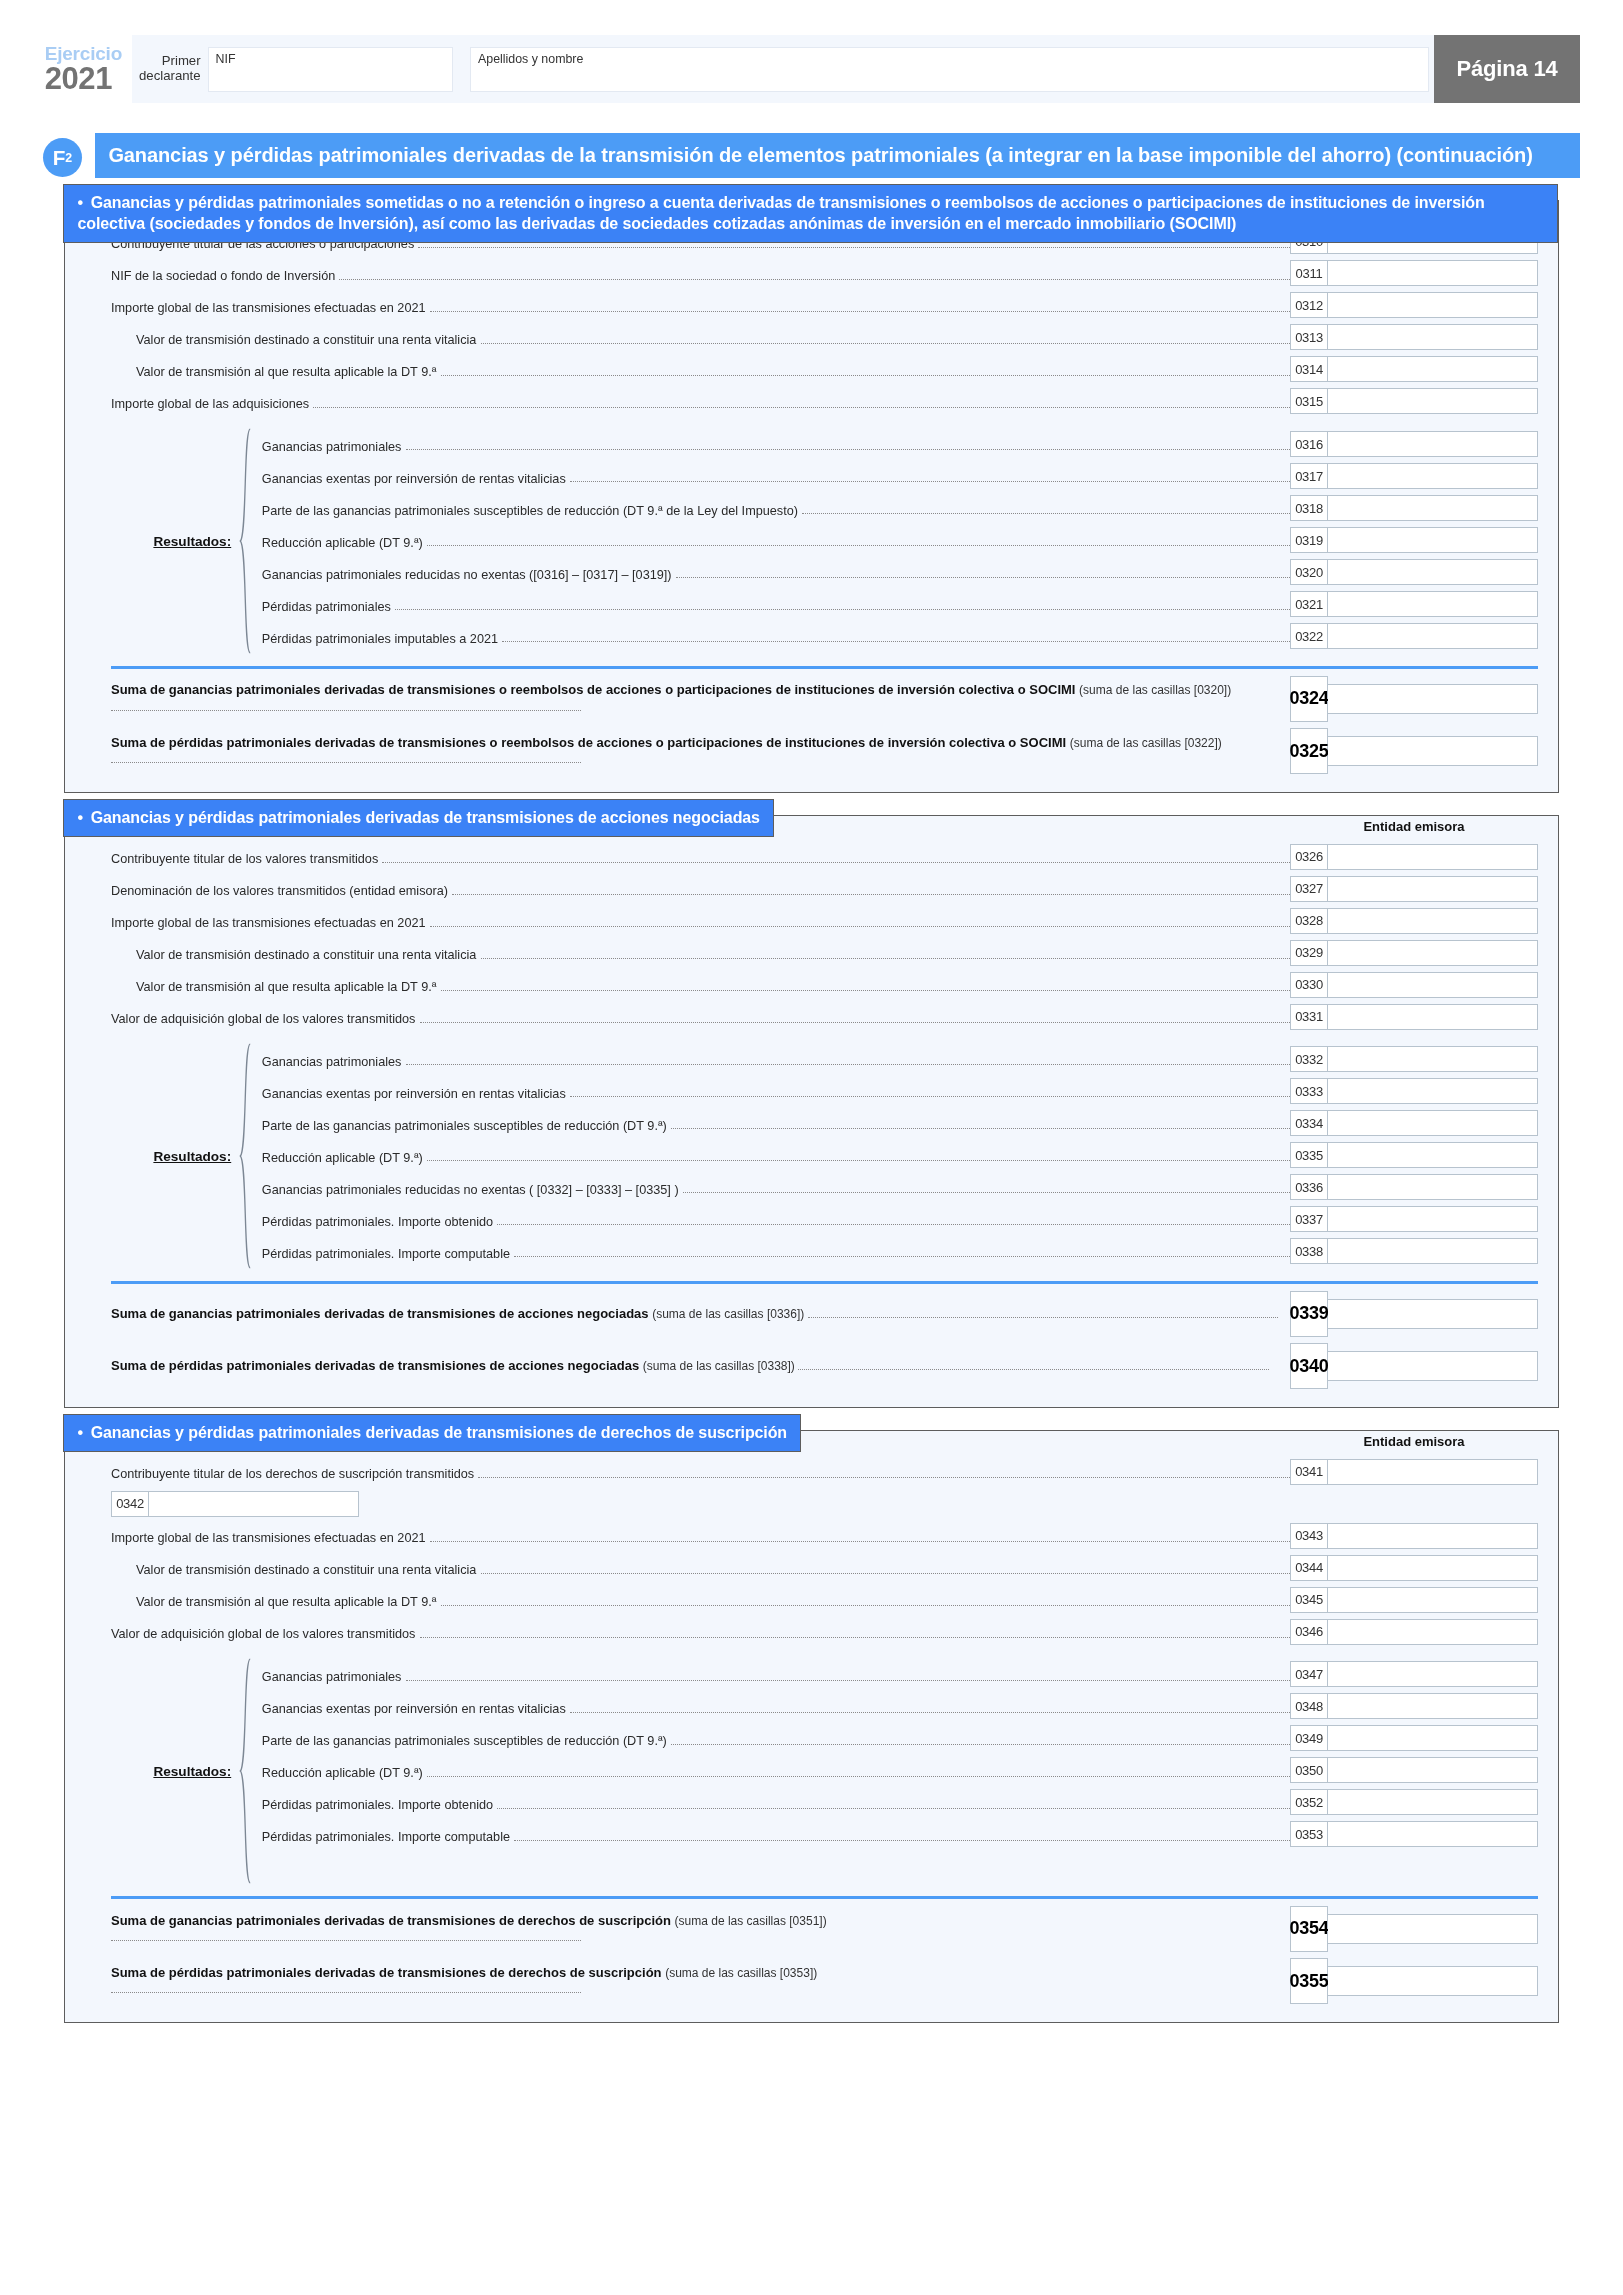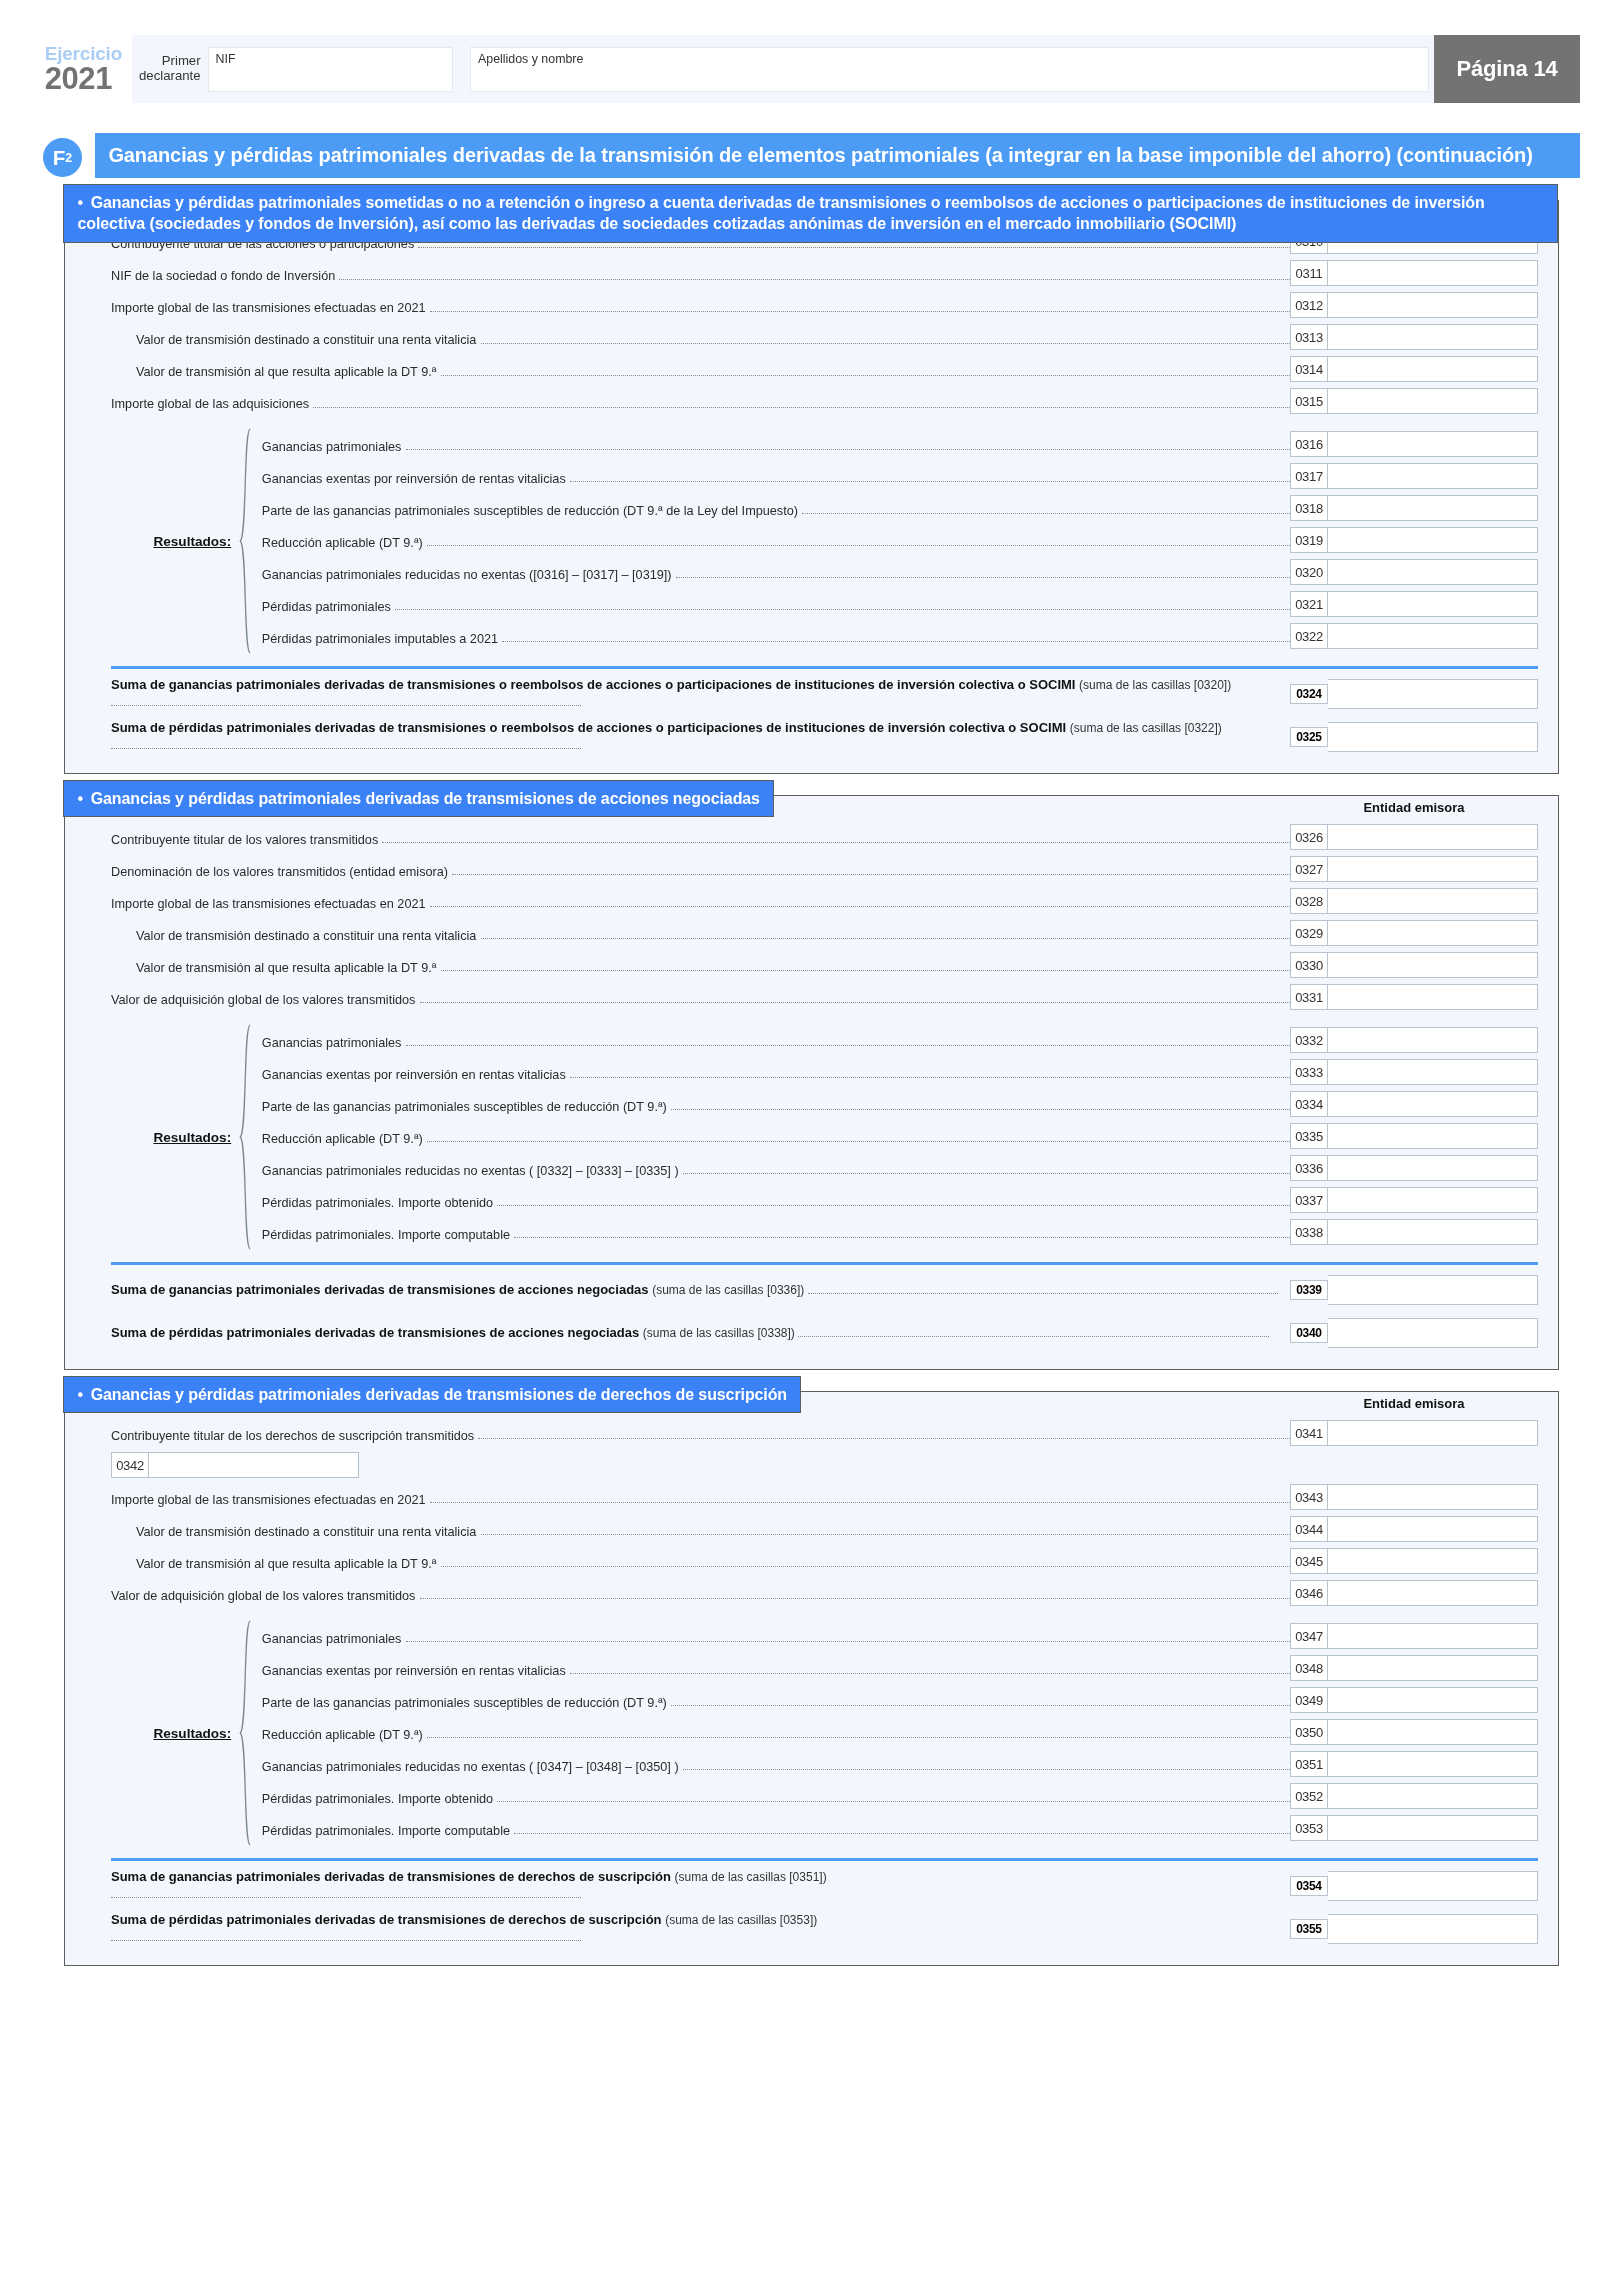--- a/index.html
+++ b/index.html
@@ -143,21 +143,21 @@
   .sum-row { display:flex; align-items:center; min-height:43px; padding-top:6.6px; }
   .sum-left { flex:1; min-width:0; padding-right:3.3px; }
   .sum-left .l1 { font-size:13px; line-height:1.26; color:#111; }
   .sum-left .l1 b { font-weight:bold; }
   .sum-left .l1 .lt { font-size:12px; font-weight:normal; color:#333; }
   .sum-left .dotline {
     display:inline-block; border-bottom:1.9px dotted #8a8a8a;
     height:0.8em; vertical-align:baseline;
   }
   .sum-boxpair { flex:0 0 248px; width:248px; display:flex; align-items:center; }
-  .sum-boxpair .boxnum { height:20px; font-weight:bold; font-size:12px; color:#000; }
+  .sum-boxpair .boxnum { height:46px; font-weight:bold; font-size:18px; color:#000; }
   .sum-boxpair .boxval { height:30px; }
 </style>
 </head>
 <body>
 
 <div class="page">
 
   <div class="top-header">
     <div class="ejercicio">
       <div class="lbl">Ejercicio</div>
@@ -651,30 +651,20 @@
                     <span class="label-txt">Reducción aplicable (DT 9.ª)</span>
                     <span class="dots"></span>
                   </div>
                   <div class="boxpair">
                     <div class="boxnum">0350</div>
                     <div class="boxval"></div>
                   </div>
                 </div>
                 <div class="row">
                   <div class="label-cell">
-                    <span class="label-txt">Ganancias patrimoniales reducidas no exentas ( [0347] – [0348] – [0350] )</span>
-                    <span class="dots"></span>
-                  </div>
-                  <div class="boxpair">
-                    <div class="boxnum">0351</div>
-                    <div class="boxval"></div>
-                  </div>
-                </div>
-                <div class="row">
-                  <div class="label-cell">
                     <span class="label-txt">Pérdidas patrimoniales. Importe obtenido</span>
                     <span class="dots"></span>
                   </div>
                   <div class="boxpair">
                     <div class="boxnum">0352</div>
                     <div class="boxval"></div>
                   </div>
                 </div>
                 <div class="row">
                   <div class="label-cell">

